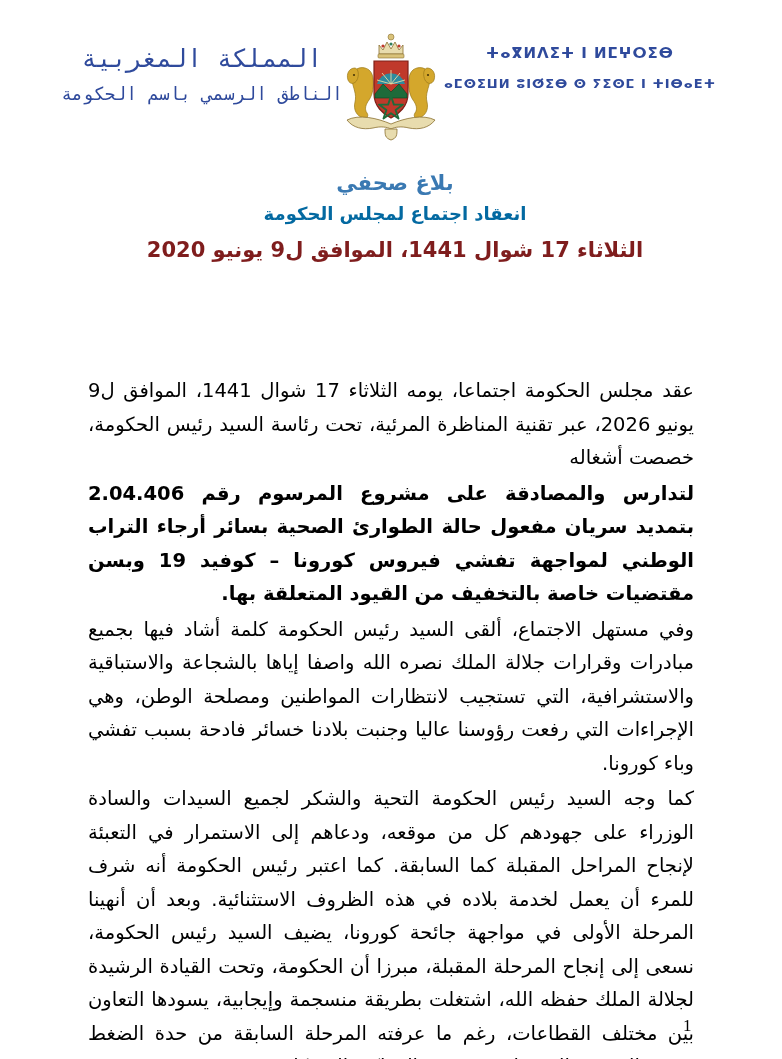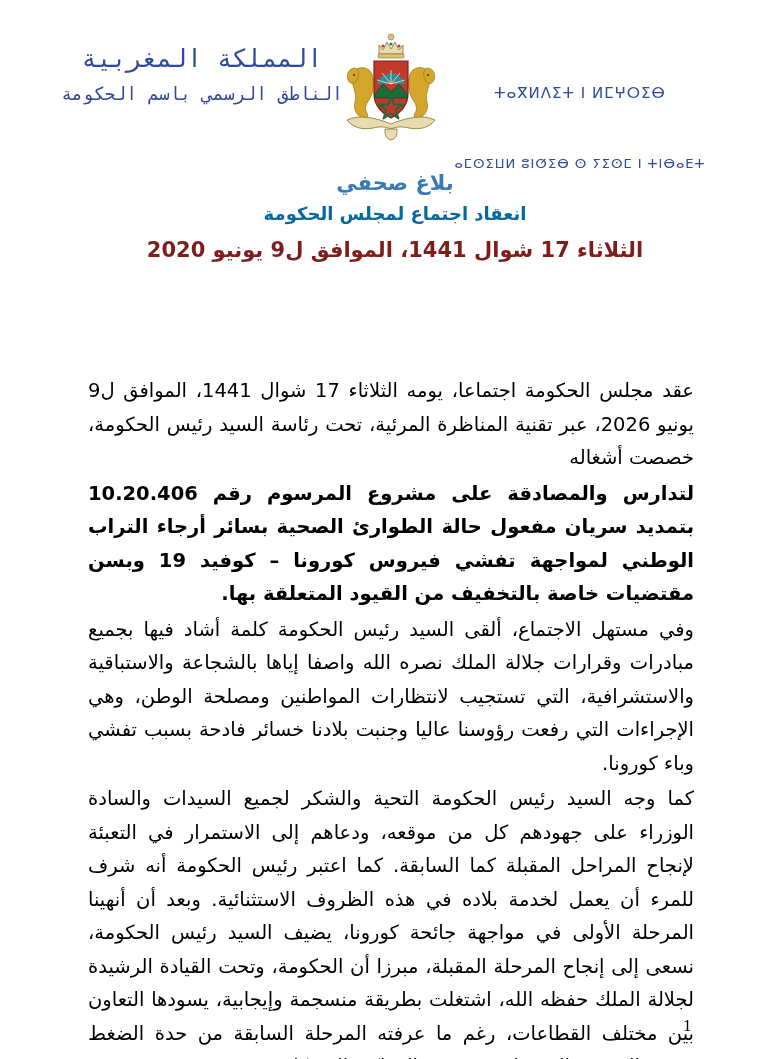--- a/index.html
+++ b/index.html
@@ -36,25 +36,24 @@
     justify-content: flex-start;
     padding-top: 16px;
   }
   .lh-col-amazigh { align-items: center; }
   .lh-col-arabic  { align-items: center; }
 
   .amazigh-line1,
   .amazigh-line2 {
     color: #2f4a9c;
     font-family: "DejaVu Sans", sans-serif;
-    font-weight: normal;
+    font-weight: bold;
     letter-spacing: 1px;
     direction: ltr;
     white-space: nowrap;
-    margin-top: 40px;
   }
   .amazigh-line1 { font-size: 15px; margin-bottom: 14px; }
   .amazigh-line2 { font-size: 13px; }
 
   .arabic-line1,
   .arabic-line2 {
     color: #2f4a9c;
     font-family: Liberation Mono, monospace;
     direction: rtl;
     white-space: nowrap;
@@ -210,20 +209,20 @@
   </div>
 
   <div class="title-block">
     <div class="title-main">بلاغ صحفي</div>
     <div class="title-sub">انعقاد اجتماع لمجلس الحكومة</div>
     <div class="title-date">الثلاثاء 17 شوال 1441، الموافق ل9 يونيو 2020</div>
   </div>
 
   <div class="body-text">
     <p class="para">عقد مجلس الحكومة اجتماعا، يومه الثلاثاء 17 شوال 1441، الموافق ل9 يونيو 2026، عبر تقنية المناظرة المرئية، تحت رئاسة السيد رئيس الحكومة، خصصت أشغاله</p>
-    <p class="para bold">لتدارس والمصادقة على مشروع المرسوم رقم 10.20.406 بتمديد سريان مفعول حالة الطوارئ الصحية بسائر أرجاء التراب الوطني لمواجهة تفشي فيروس كورونا – كوفيد 19 وبسن مقتضيات خاصة بالتخفيف من القيود المتعلقة بها.</p>
+    <p class="para bold">لتدارس والمصادقة على مشروع المرسوم رقم 2.04.406 بتمديد سريان مفعول حالة الطوارئ الصحية بسائر أرجاء التراب الوطني لمواجهة تفشي فيروس كورونا – كوفيد 19 وبسن مقتضيات خاصة بالتخفيف من القيود المتعلقة بها.</p>
     <p class="para">وفي مستهل الاجتماع، ألقى السيد رئيس الحكومة كلمة أشاد فيها بجميع مبادرات وقرارات جلالة الملك نصره الله واصفا إياها بالشجاعة والاستباقية والاستشرافية، التي تستجيب لانتظارات المواطنين ومصلحة الوطن، وهي الإجراءات التي رفعت رؤوسنا عاليا وجنبت بلادنا خسائر فادحة بسبب تفشي وباء كورونا.</p>
     <p class="para">كما وجه السيد رئيس الحكومة التحية والشكر لجميع السيدات والسادة الوزراء على جهودهم كل من موقعه، ودعاهم إلى الاستمرار في التعبئة لإنجاح المراحل المقبلة كما السابقة. كما اعتبر رئيس الحكومة أنه شرف للمرء أن يعمل لخدمة بلاده في هذه الظروف الاستثنائية. وبعد أن أنهينا المرحلة الأولى في مواجهة جائحة كورونا، يضيف السيد رئيس الحكومة، نسعى إلى إنجاح المرحلة المقبلة، مبرزا أن الحكومة، وتحت القيادة الرشيدة لجلالة الملك حفظه الله، اشتغلت بطريقة منسجمة وإيجابية، يسودها التعاون بين مختلف القطاعات، رغم ما عرفته المرحلة السابقة من حدة الضغط بسبب الوضعية الاستثنائية وصعوبة المواكبة التي كانت</p>
   </div>
 
   <div class="page-number">1</div>
 
 </div>
 
 </body></html>

